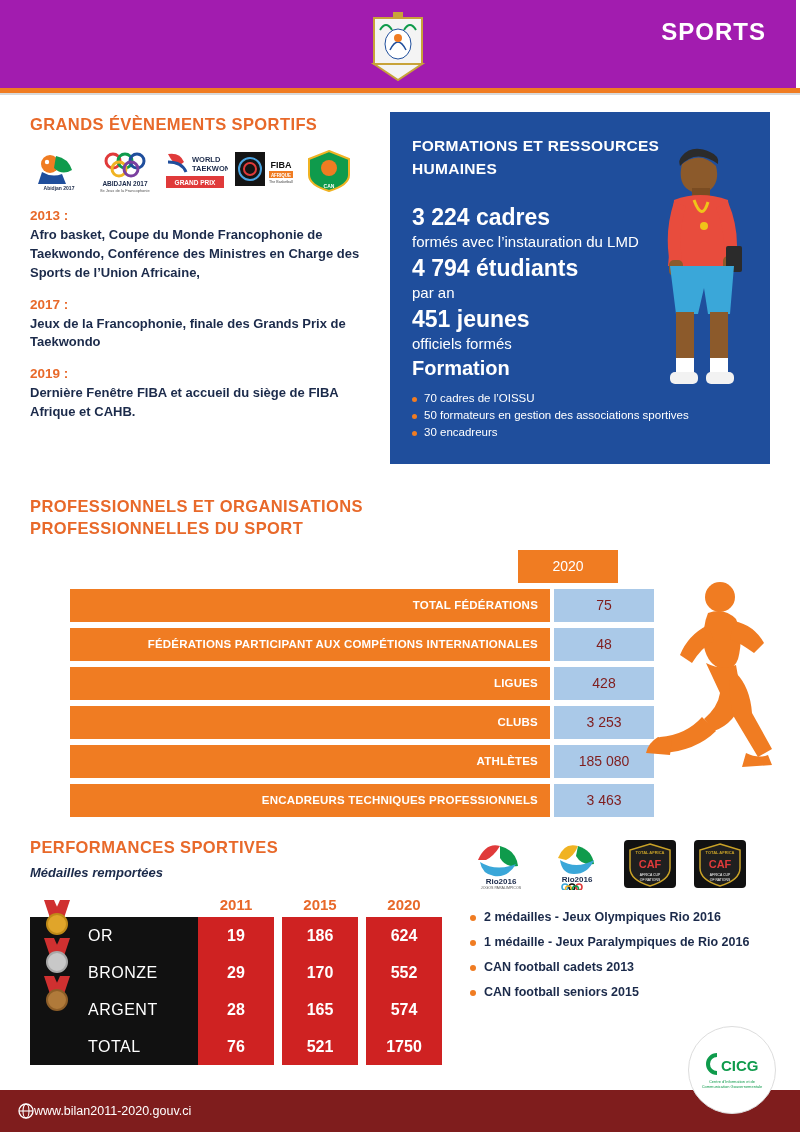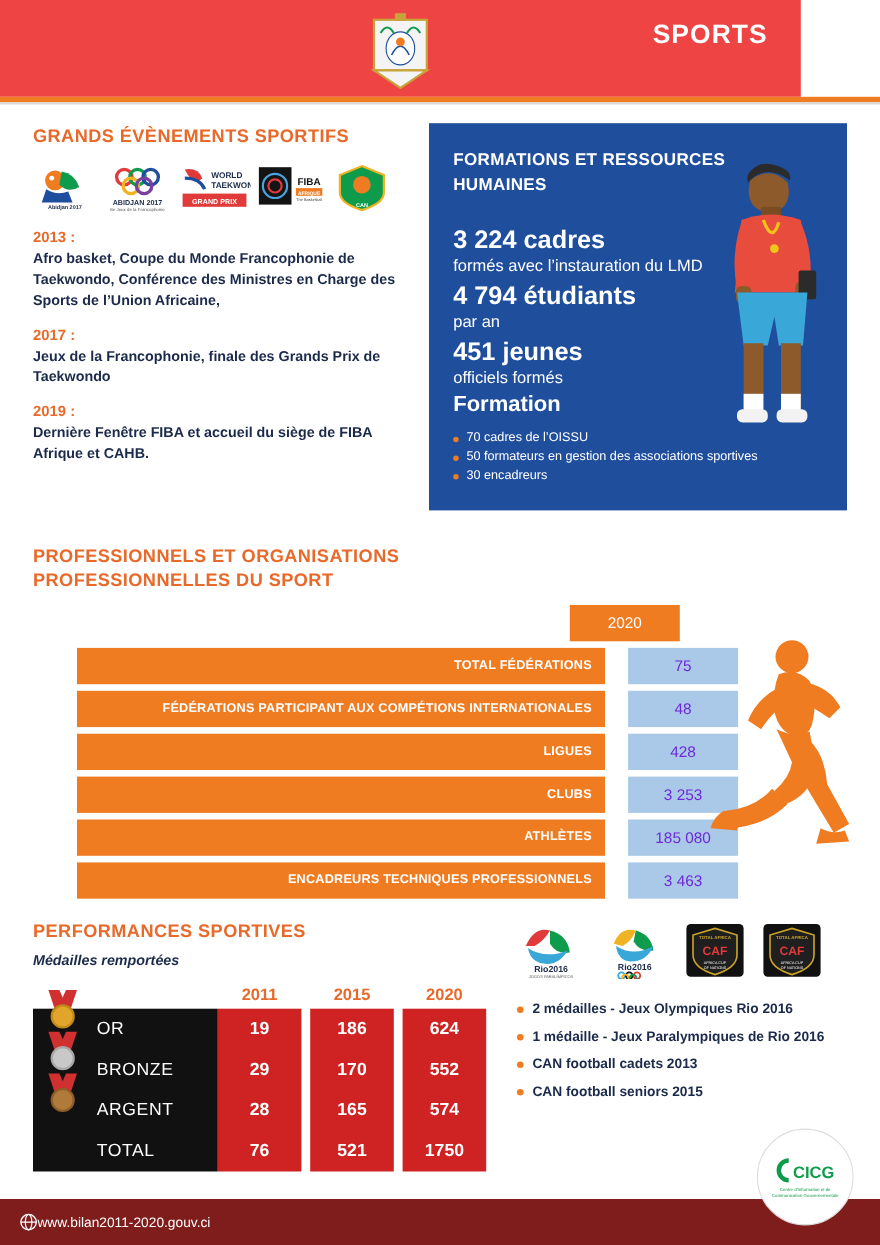--- a/index.html
+++ b/index.html
@@ -5,22 +5,22 @@
   * { box-sizing: border-box; margin: 0; padding: 0; }
   body {
     width: 800px; height: 1132px;
     font-family: "Liberation Sans", sans-serif;
     background: #ffffff;
     position: relative;
     overflow: hidden;
   }
   
   .header {
-    position: absolute; top: 0; left: 0; width: 728px; height: 88px;
-    background: #ef4444;
+    position: absolute; top: 0; left: 0; width: 796px; height: 88px;
+    background: #a21caf;
   }
   .header-title {
     position: absolute; right: 30px; top: 18px;
     color: #ffffff; font-size: 24px; font-weight: bold; letter-spacing: 1px;
   }
   .emblem {
     position: absolute; left: 50%; transform: translateX(-50%); top: 8px;
     width: 76px; height: 76px;
   }
   .header-rule {
@@ -65,28 +65,28 @@
   .bullets { position: absolute; left: 22px; top: 280px; }
   .bullets li { list-style: none; font-size: 11.5px; margin-bottom: 5px; position: relative; padding-left: 12px; }
   .bullets li:before {
     content: ""; position: absolute; left: 0; top: 5px; width: 5px; height: 5px;
     border-radius: 50%; background: #f07c22;
   }
   
   .protable { position: absolute; left: 30px; top: 495px; width: 740px; }
   .protable .sec-title { width: 500px; line-height: 1.35; }
   .tbl { margin-top: 10px; }
-  .trow { display: flex; gap: 21px; margin-bottom: 6px; padding-left: 40px; }
+  .trow { display: flex; gap: 4px; margin-bottom: 6px; padding-left: 40px; }
   .tlabel {
     flex: 0 0 480px; height: 33px; background: #f07c22; color: #ffffff;
     font-size: 11.5px; font-weight: bold; display: flex; align-items: center;
     justify-content: flex-end; padding-right: 12px; letter-spacing: .2px;
   }
   .tval {
-    flex: 0 0 100px; height: 33px; background: #aac9e8; color: #6d28d9;
+    flex: 0 0 100px; height: 33px; background: #aac9e8; color: #7f1d1d;
     font-size: 14px; display: flex; align-items: center; justify-content: center; text-align: right;
   }
   .thead-val {
     flex: 0 0 100px; height: 33px; background: #f07c22; color: #ffffff;
     font-size: 14px; display: flex; align-items: center; justify-content: center;
   }
   .thead { display: flex; gap: 8px; margin-bottom: 6px; }
   .thead-spacer { flex: 0 0 480px; }
   .runner { position: absolute; left: 612px; top: 82px; width: 140px; height: 215px; }
   

